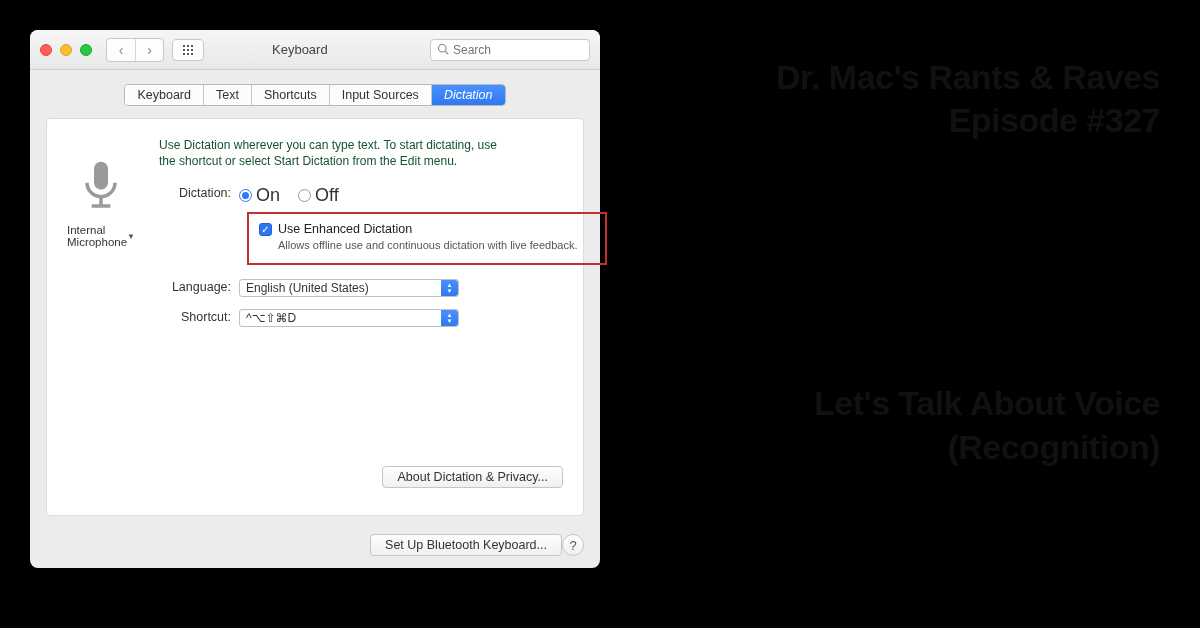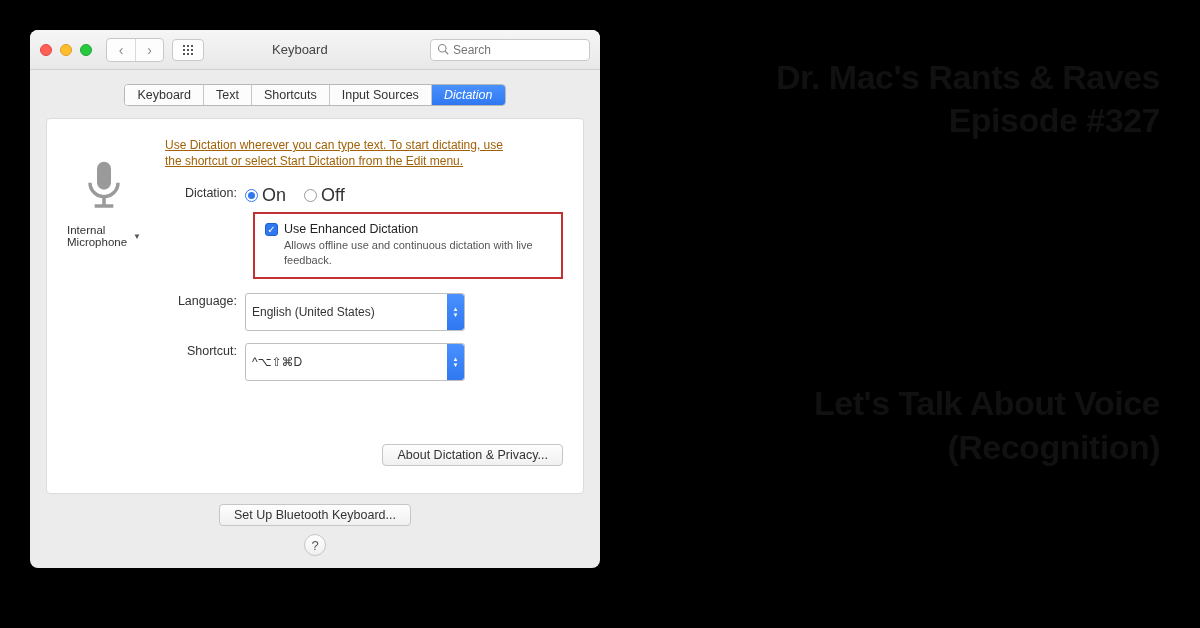--- a/index.html
+++ b/index.html
@@ -138,25 +138,24 @@
   .mic-label { margin-top:8px; display:flex; align-items:center; font-size:11.5px; color:#333;}
   .chev { font-size:8px; color:#555;}
   .right-col {
     flex:1;
     padding-top:2px;
     font-size:12px;
     color:#333;
   }
   .hint {
     font-size:12px;
-    color:#a16207;
+    color:#14532d;
     margin-bottom:16px;
     line-height:1.35;
     max-width:340px;
-    text-decoration:underline;
   }
   .form-row {
     display:flex;
     align-items:flex-start;
     margin-bottom:12px;
   }
   .form-label {
     width:80px;
     text-align:right;
     padding-right:8px;
@@ -170,38 +169,38 @@
     display:inline-flex; align-items:center; justify-content:center;
     margin-right:4px;
   }
   .radio.checked { border-color:#2f78f0;}
   .radio.checked::after{ content:""; width:7px; height:7px; background:#2f78f0; border-radius:50%;}
   .radio-label{ font-size:18px; display:flex; align-items:center;}
   .highlight-box {
     border:2px solid #c23030;
     padding:8px 10px 10px 10px;
     margin-left:88px;
-    width:310px;
+    width:360px;
     margin-top:-6px;
     margin-bottom:14px;
   }
   .check-row { display:flex; align-items:flex-start; gap:6px;}
   .checkbox {
     width:13px; height:13px; border-radius:3px;
     background:#2f78f0; border:1px solid #2060cc;
     display:flex; align-items:center; justify-content:center;
     flex-shrink:0; margin-top:1px;
   }
   .checkbox::after{
     content:"✓"; color:#fff; font-size:10px; line-height:1;
   }
   .check-title{ font-size:12.5px; color:#222;}
   .check-sub{ font-size:11px; color:#555; margin-top:2px; line-height:1.3;}
   .select {
-    width:220px; height:38px;
+    width:220px; height:18px;
     background:#fff;
     border:1px solid #c0c0c0;
     border-radius:3px;
     display:flex; align-items:center;
     padding:0 0 0 6px;
     font-size:12px;
     position:relative;
   }
   .select .arrows{
     position:absolute; right:0; top:0; bottom:0; width:17px;
@@ -222,23 +221,21 @@
     cursor:default;
   }
   .about-row {
     position:absolute;
     right:20px; bottom:27px;
   }
   .footer {
     display:flex;
     justify-content:flex-end;
     align-items:center;
-    padding:10px 16px 12px 16px;
-    gap:8px;
-    flex-direction:column;
+    padding:18px 16px 12px 16px;
   }
   .help-btn {
     width:22px; height:22px; border-radius:50%;
     border:1px solid #c6c6c6;
     background:linear-gradient(#fefefe,#f0f0f0);
     display:flex; align-items:center; justify-content:center;
     font-size:13px; color:#555;
   }
   
   .article {

